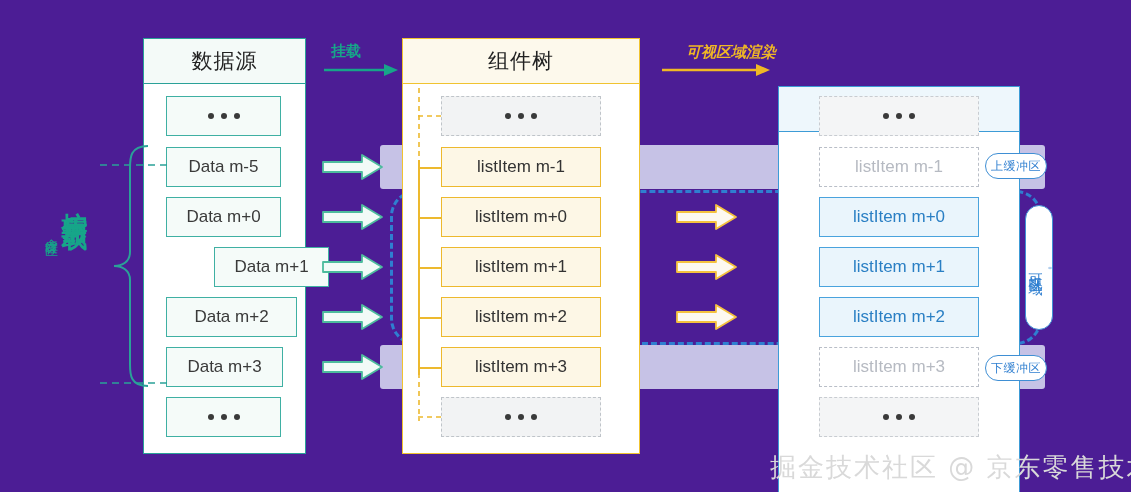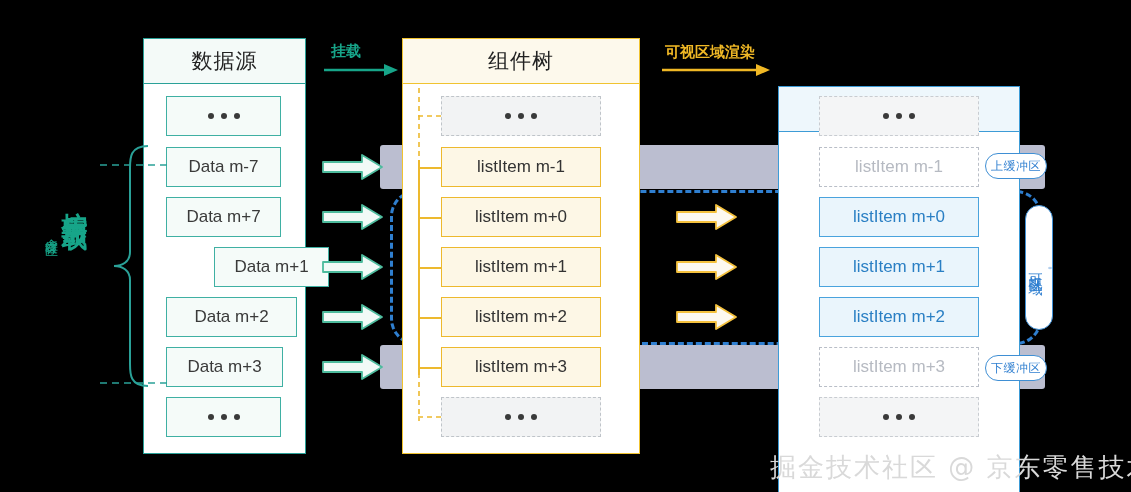--- a/index.html
+++ b/index.html
@@ -4,21 +4,21 @@
 <style>
   html,body{margin:0;padding:0;background:#ffffff;}
   body{
     font-family:"Liberation Sans","DejaVu Sans",sans-serif;
     -webkit-font-smoothing:antialiased;
   }
   #stage{
     position:relative;
     width:1131px;
     height:492px;
-    background:#000000;
+    background:#4c1d95;
     overflow:hidden;
   }
 
   
   .abs{position:absolute;}
 
   
   .panel{
     position:absolute;
     box-sizing:border-box;
@@ -191,22 +191,22 @@
     <div class="panel-head">数据源</div>
   </div>
 
   <div class="item ds ell" style="left:166px;top:96px;width:115px;height:40px;">
     <span class="dots">
         <i></i>
         <i></i>
         <i></i>
       </span>
   </div>
-  <div class="item ds" style="left:166px;top:147px;width:115px;height:40px;">Data m-7</div>
-  <div class="item ds" style="left:166px;top:197px;width:115px;height:40px;">Data m+7</div>
+  <div class="item ds" style="left:166px;top:147px;width:115px;height:40px;">Data m-5</div>
+  <div class="item ds" style="left:166px;top:197px;width:115px;height:40px;">Data m+0</div>
   <div class="item ds" style="left:166px;top:247px;width:115px;height:40px;margin-left:48px;">Data m+1</div>
   <div class="item ds" style="left:166px;top:297px;width:131px;height:40px;">Data m+2</div>
   <div class="item ds" style="left:166px;top:347px;width:117px;height:40px;">Data m+3</div>
   <div class="item ds ell" style="left:166px;top:397px;width:115px;height:40px;">
     <span class="dots">
         <i></i>
         <i></i>
         <i></i>
       </span>
   </div>
@@ -285,21 +285,21 @@
   <div class="item tr" style="left:441px;top:297px;width:160px;height:40px;">listItem m+2</div>
   <div class="item tr" style="left:441px;top:347px;width:160px;height:40px;">listItem m+3</div>
   <div class="item ell" style="left:441px;top:397px;width:160px;height:40px;">
     <span class="dots">
         <i></i>
         <i></i>
         <i></i>
       </span>
   </div>
 
-  <div class="proc-label yellow" style="left:665px;top:43px;">可视区域渲染</div>
+  <div class="proc-label yellow" style="left:686px;top:43px;font-style:italic;">可视区域渲染</div>
   <svg class="abs" style="left:662px;top:62px;width:110px;height:16px;" viewBox="0 0 110 16">
     <line x1="0" y1="8" x2="96" y2="8" stroke="#f0b825" stroke-width="2.6"></line>
     <polygon points="94,2 108,8 94,14" fill="#f0b825"></polygon>
   </svg>
 
   <svg class="blockarrow" style="left:676px;top:202px;width:62px;height:30px;" viewBox="0 0 62 30">
     <polygon points="1,10 40,10 40,3 60,15 40,27 40,20 1,20" fill="#fdf9f0" stroke="#f5c23e" stroke-width="1.8" stroke-linejoin="round"></polygon>
   </svg>
   <svg class="blockarrow" style="left:676px;top:252px;width:62px;height:30px;" viewBox="0 0 62 30">
     <polygon points="1,10 40,10 40,3 60,15 40,27 40,20 1,20" fill="#fdf9f0" stroke="#f5c23e" stroke-width="1.8" stroke-linejoin="round"></polygon>

